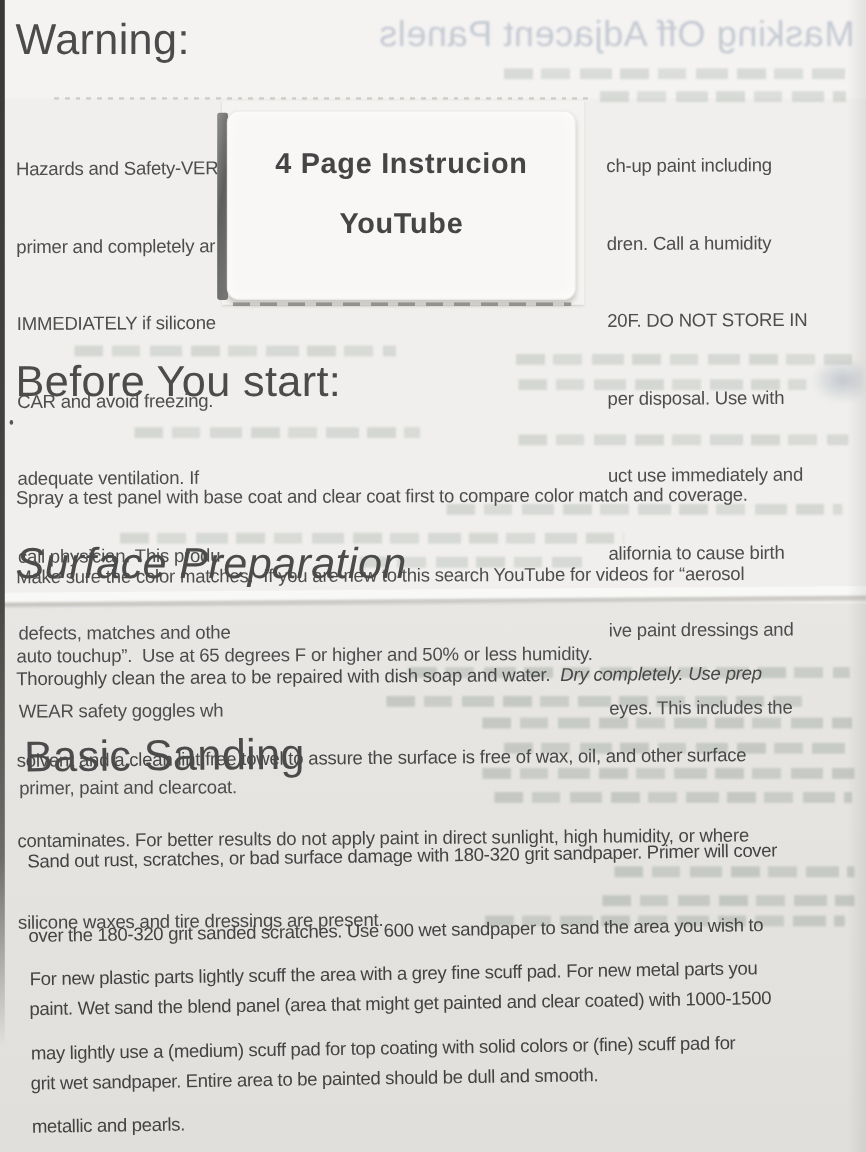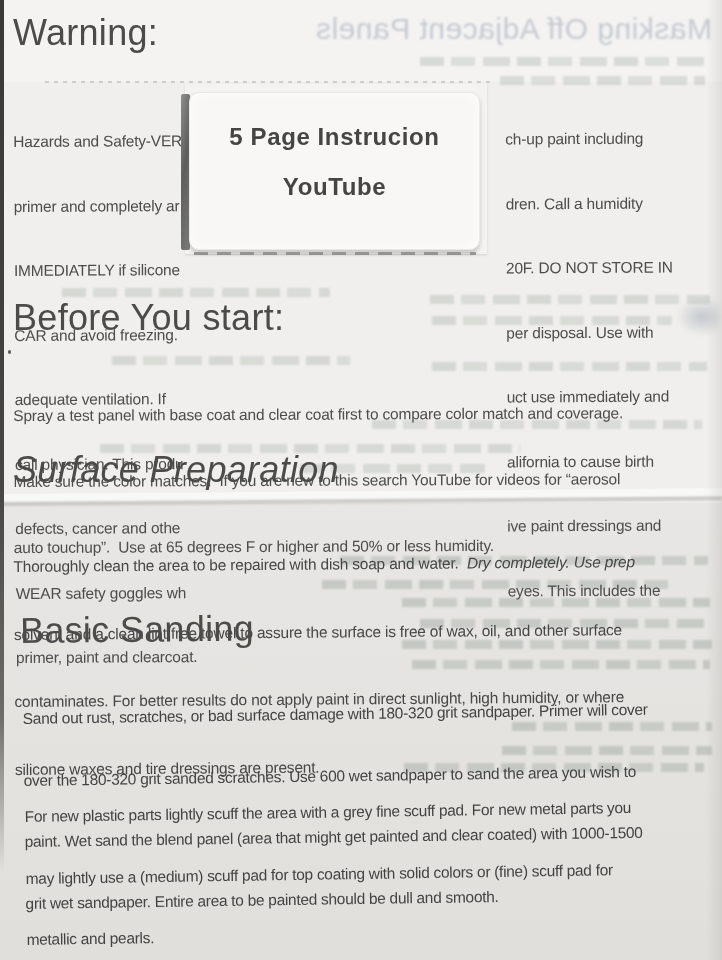--- a/index.html
+++ b/index.html
@@ -107,31 +107,31 @@
   <div class="bl dk" style="top:763px;left:404px;width:300px;"></div>
 
   <div class="h1" style="top:12px;">Warning:</div>
   <div class="para warning-para">
     <div class="wline"><span class="frag-left">Hazards and Safety-VERY</span><span class="frag-right">ch-up paint including</span></div>
     <div class="wline"><span class="frag-left">primer and completely ar</span><span class="frag-right">dren. Call a humidity</span></div>
     <div class="wline"><span class="frag-left">IMMEDIATELY if silicone</span><span class="frag-right">20F. DO NOT STORE IN</span></div>
     <div class="wline"><span class="frag-left">CAR and avoid freezing.</span><span class="frag-right">per disposal. Use with</span></div>
     <div class="wline"><span class="frag-left">adequate ventilation. If</span><span class="frag-right">uct use immediately and</span></div>
     <div class="wline"><span class="frag-left">call physician. This produ</span><span class="frag-right">alifornia to cause birth</span></div>
-    <div class="wline"><span class="frag-left">defects, cancer and othe</span><span class="frag-right">ive paint dressings and</span></div>
+    <div class="wline"><span class="frag-left">defects, matches and othe</span><span class="frag-right">ive paint dressings and</span></div>
     <div class="wline"><span class="frag-left">WEAR safety goggles wh</span><span class="frag-right">eyes. This includes the</span></div>
     <div class="wline"><span class="frag-left">primer, paint and clearcoat.</span><span class="frag-right"></span></div>
   </div>
 
   <div class="perforation"></div>
   <div class="slip"></div>
   <div class="sticker-wedge"></div>
   <div class="sticker-dash-shadow"></div>
   <div class="sticker">
-    <div class="sticker-line">5 Page Instrucion</div>
+    <div class="sticker-line">4 Page Instrucion</div>
     <div class="sticker-line">YouTube</div>
   </div>
 
   <div class="h1" style="top:297px;">Before You start:</div>
   <div class="stray-dot"></div>
   <div class="para before-para">
     <div>Spray a test panel with base coat and clear coat first to compare color match and coverage.</div>
     <div>Make sure the color matches.  If you are new to this search YouTube for videos for “aerosol</div>
     <div>auto touchup”.  Use at 65 degrees F or higher and 50% or less humidity.</div>
   </div>

